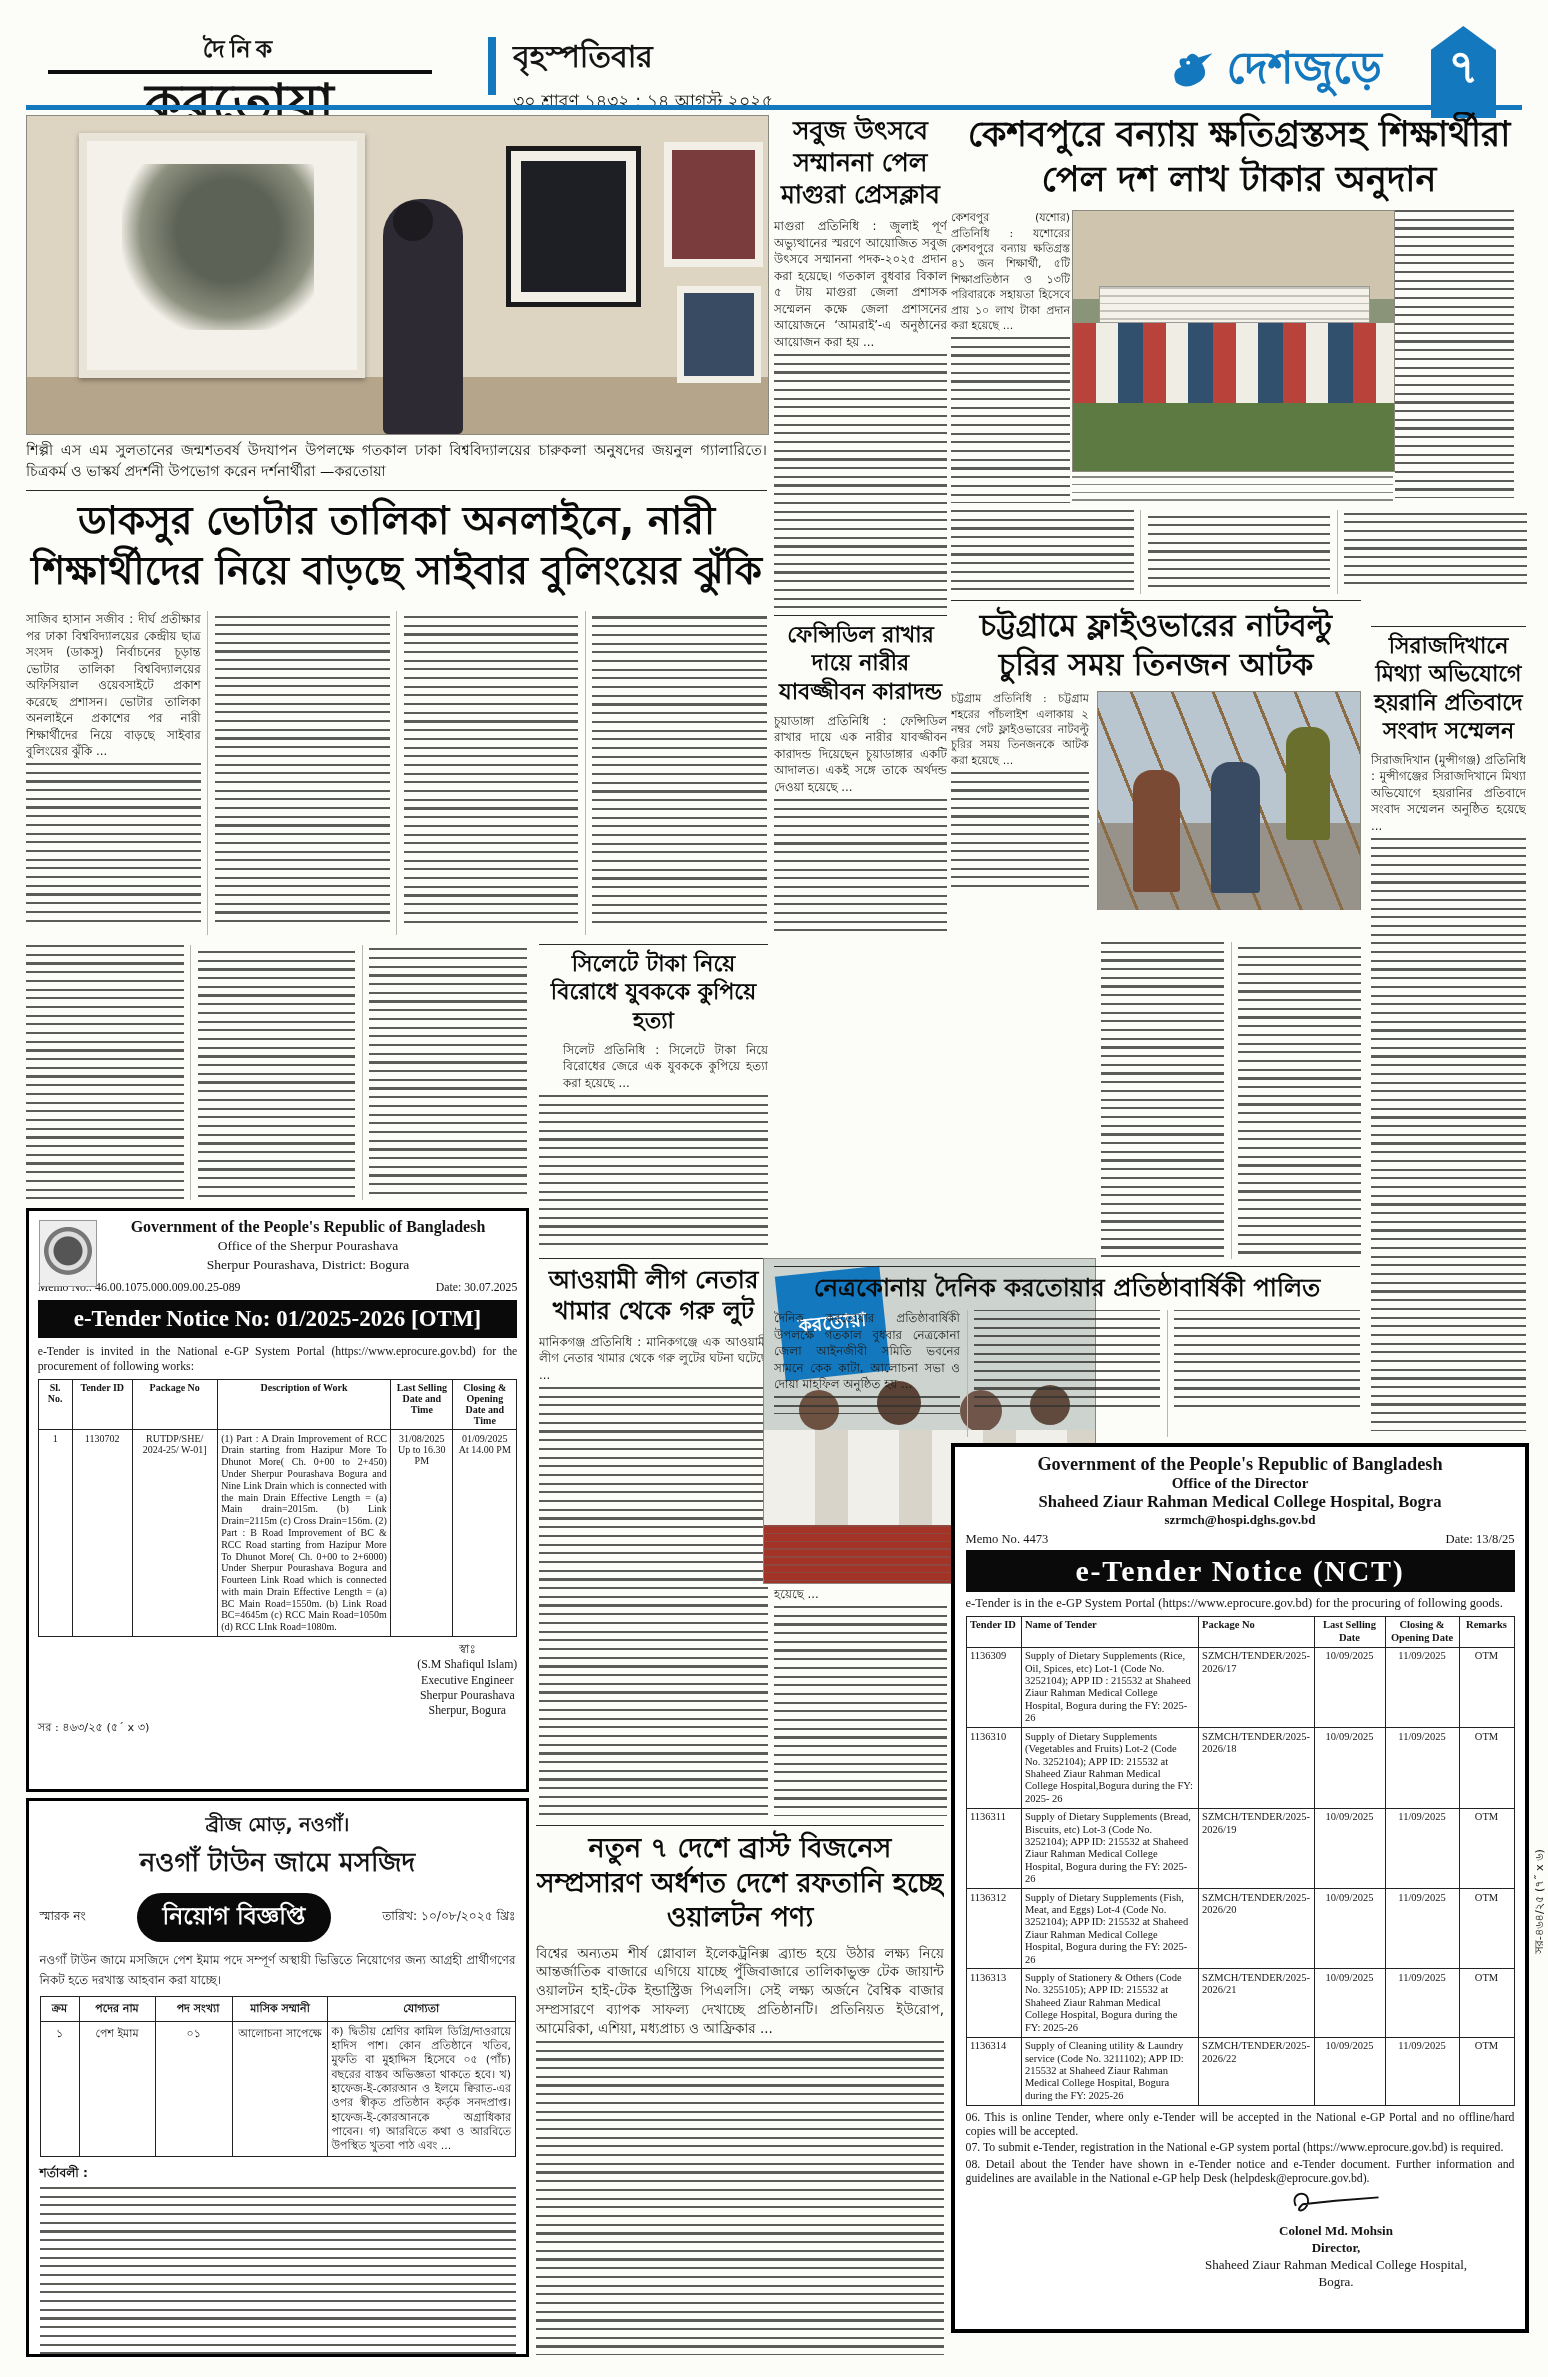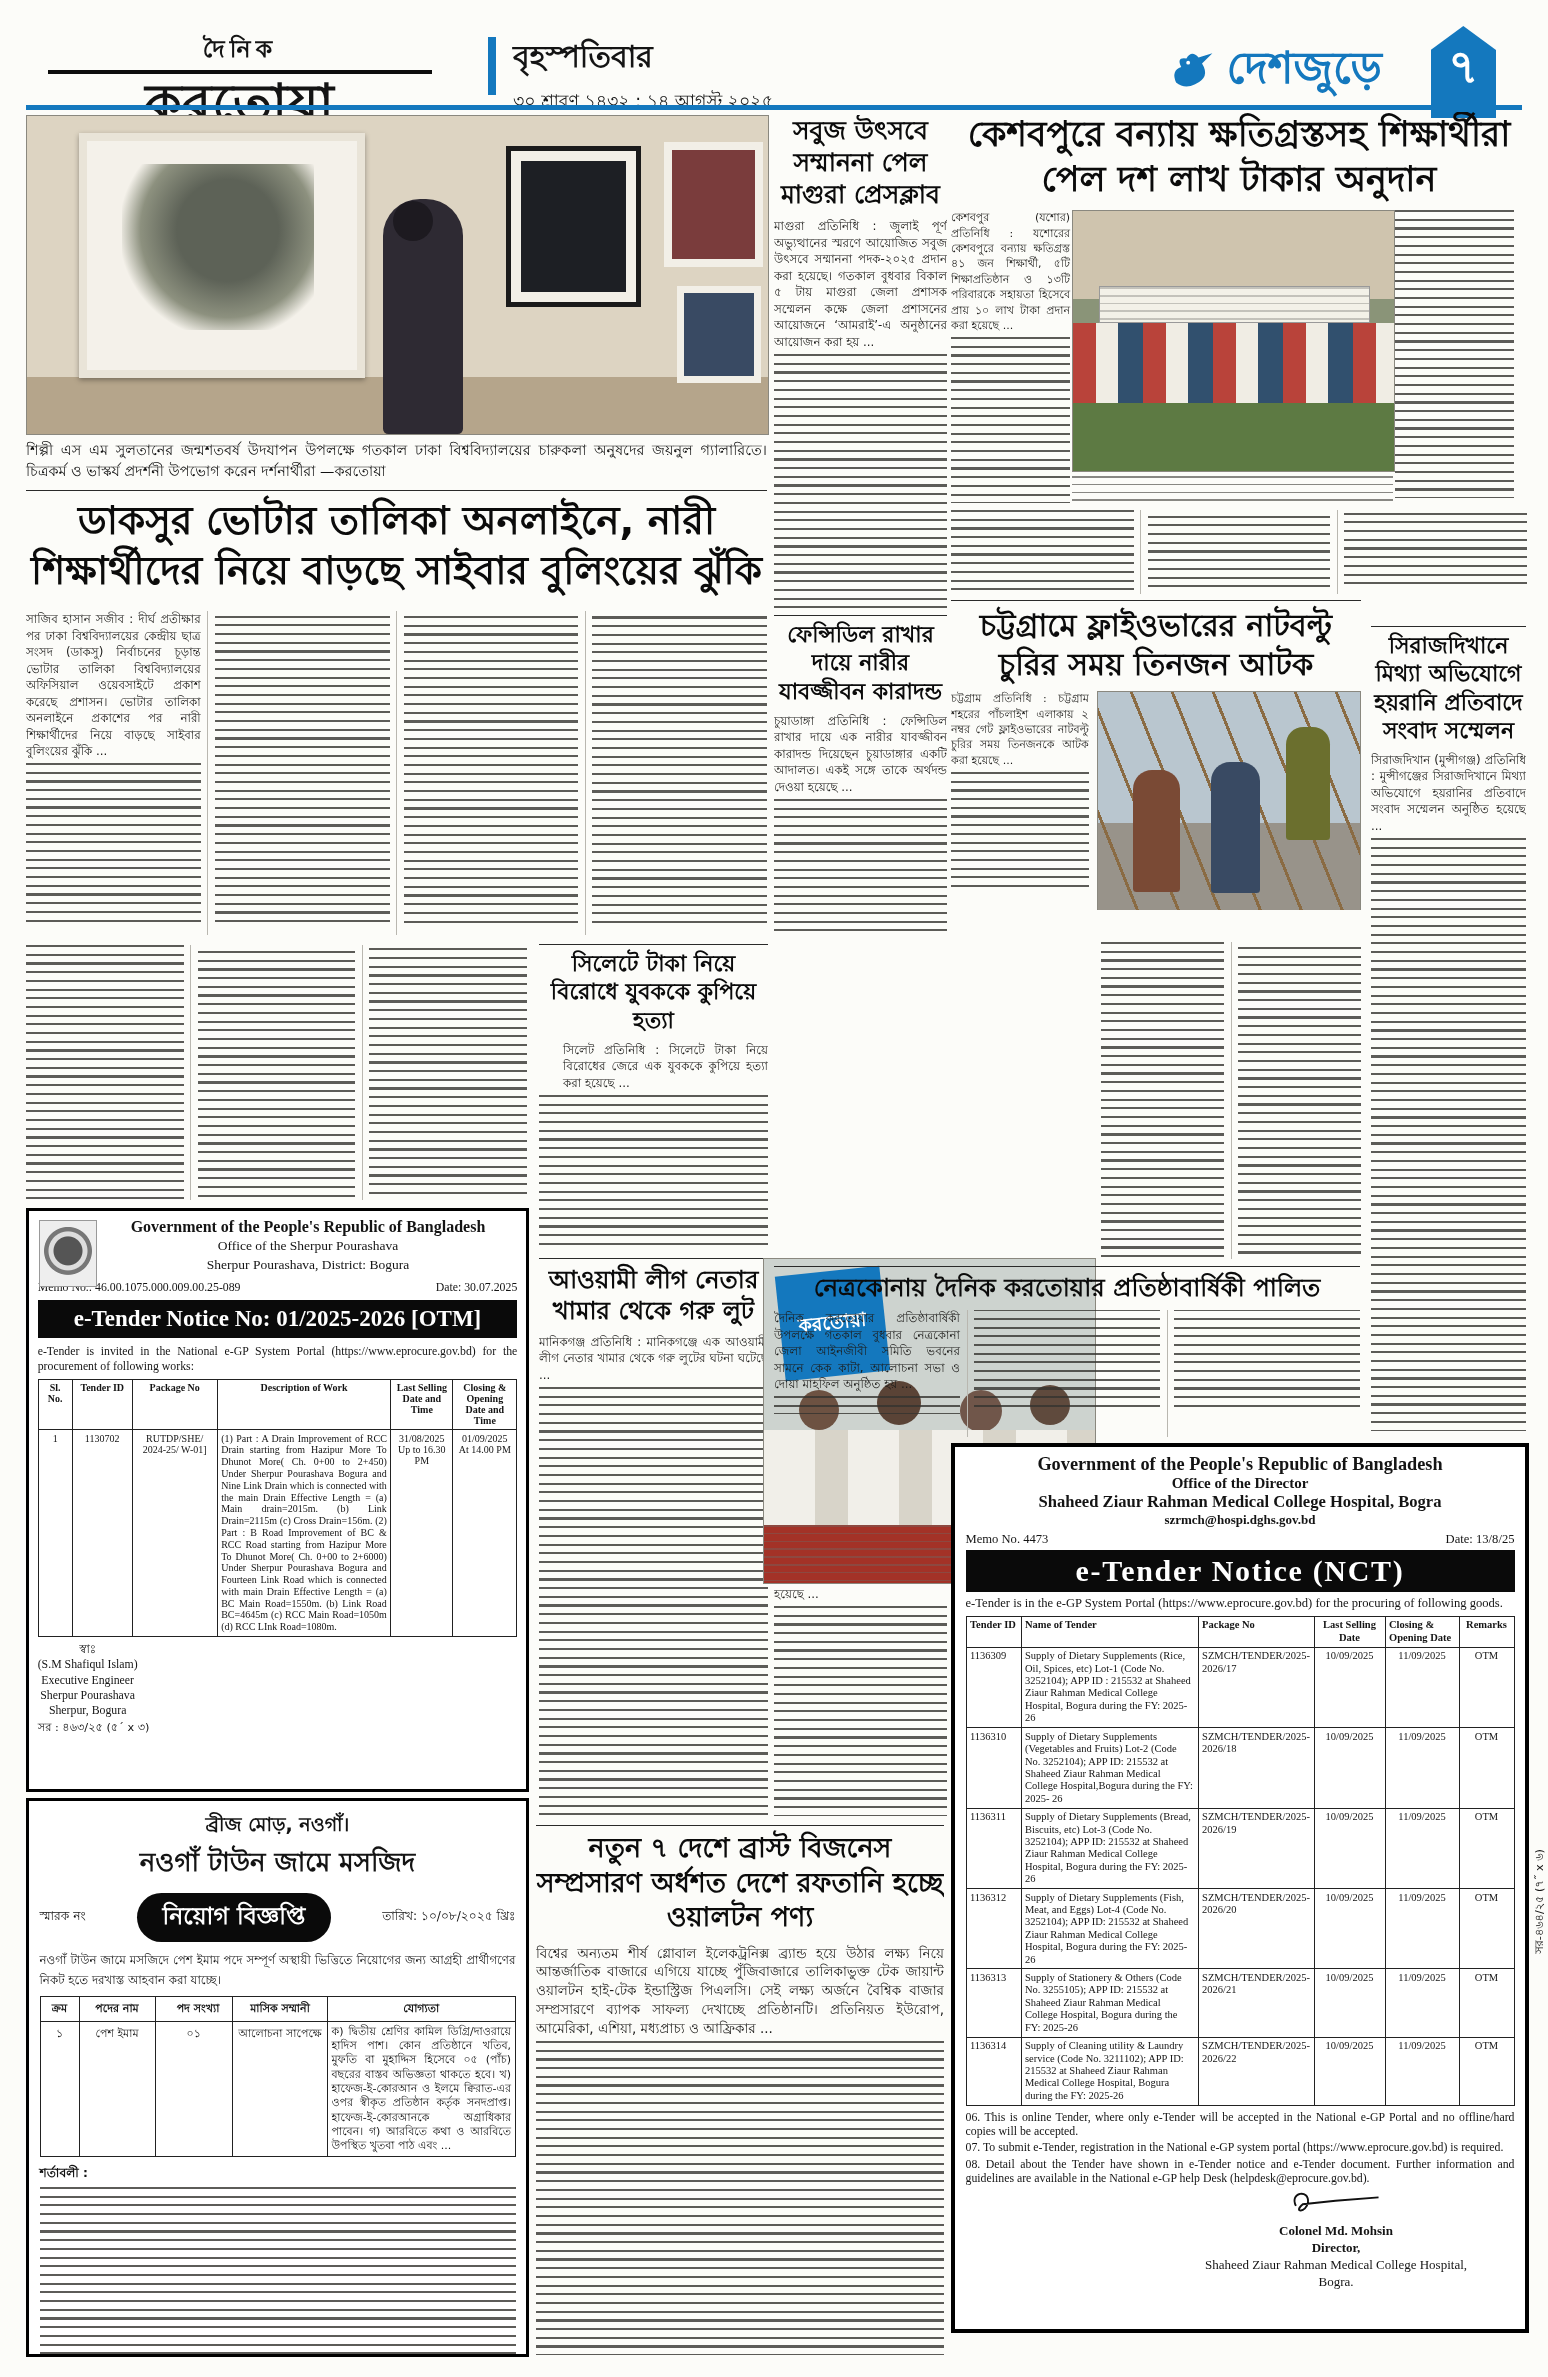--- a/index.html
+++ b/index.html
@@ -210,21 +210,21 @@
         <tr>
           <td class="center">1</td>
           <td class="center">1130702</td>
           <td class="center">RUTDP/SHE/ 2024-25/ W-01]</td>
           <td style="text-align:justify;line-height:1.18;">(1) Part : A Drain Improvement of RCC Drain starting from Hazipur More To Dhunot More( Ch. 0+00 to 2+450) Under Sherpur Pourashava Bogura and Nine Link Drain which is connected with the main Drain Effective Length = (a) Main drain=2015m. (b) Link Drain=2115m (c) Cross Drain=156m. (2) Part : B Road Improvement of BC &amp; RCC Road starting from Hazipur More To Dhunot More( Ch. 0+00 to 2+6000) Under Sherpur Pourashava Bogura and Fourteen Link Road which is connected with main Drain Effective Length = (a) BC Main Road=1550m. (b) Link Road BC=4645m (c) RCC Main Road=1050m (d) RCC LInk Road=1080m.</td>
           <td class="center">31/08/2025 Up to 16.30 PM</td>
           <td class="center">01/09/2025 At 14.00 PM</td>
         </tr>
       </tbody>
     </table>
-    <div style="display:flex;justify-content:flex-start;margin-top:5.2px;">
+    <div style="display:flex;justify-content:flex-end;margin-top:5.2px;">
       <div class="sig" style="font-size:11.8px;">
         <div style="font-family:'DejaVu Sans',sans-serif;">স্বাঃ</div>
         <div>(S.M Shafiqul Islam)</div>
         <div>Executive Engineer</div>
         <div>Sherpur Pourashava</div>
         <div>Sherpur, Bogura</div>
       </div>
     </div>
     <div style="font-size:11.3px;font-family:'DejaVu Sans',sans-serif;">সর : ৪৬৩/২৫ (৫´ x ৩)</div>
   </div>
@@ -276,21 +276,21 @@
     </div>
     <div class="banner" style="height:42px;font-size:30px;margin-top:3.5px;letter-spacing:1.7px;">e-Tender Notice (NCT)</div>
     <div style="font-size:12.6px;margin-top:4.4px;text-align:justify;">e-Tender is in the e-GP System Portal (https://www.eprocure.gov.bd) for the procuring of following goods.</div>
     <table class="notice-tbl" style="width:100%;font-size:10.5px;margin-top:4.4px;line-height:1.18;">
       <thead>
         <tr style="text-align:left;">
           <th style="width:47px;">Tender ID</th>
           <th>Name of Tender</th>
           <th style="width:98px;">Package No</th>
           <th style="width:63px;text-align:center;">Last Selling Date</th>
-          <th style="width:66px;text-align:left;">Closing &amp; Opening Date</th>
+          <th style="width:66px;text-align:center;">Closing &amp; Opening Date</th>
         <th style="width:47px;text-align:center;">Remarks</th>
         </tr>
       </thead>
       <tbody>
         <tr>
           <td>1136309</td>
           <td>Supply of Dietary Supplements (Rice, Oil, Spices, etc) Lot-1 (Code No. 3252104); APP ID : 215532 at Shaheed Ziaur Rahman Medical College Hospital, Bogura during the FY: 2025- 26</td>
           <td>SZMCH/TENDER/2025- 2026/17</td>
           <td class="center">10/09/2025</td>
           <td class="center">11/09/2025</td>

